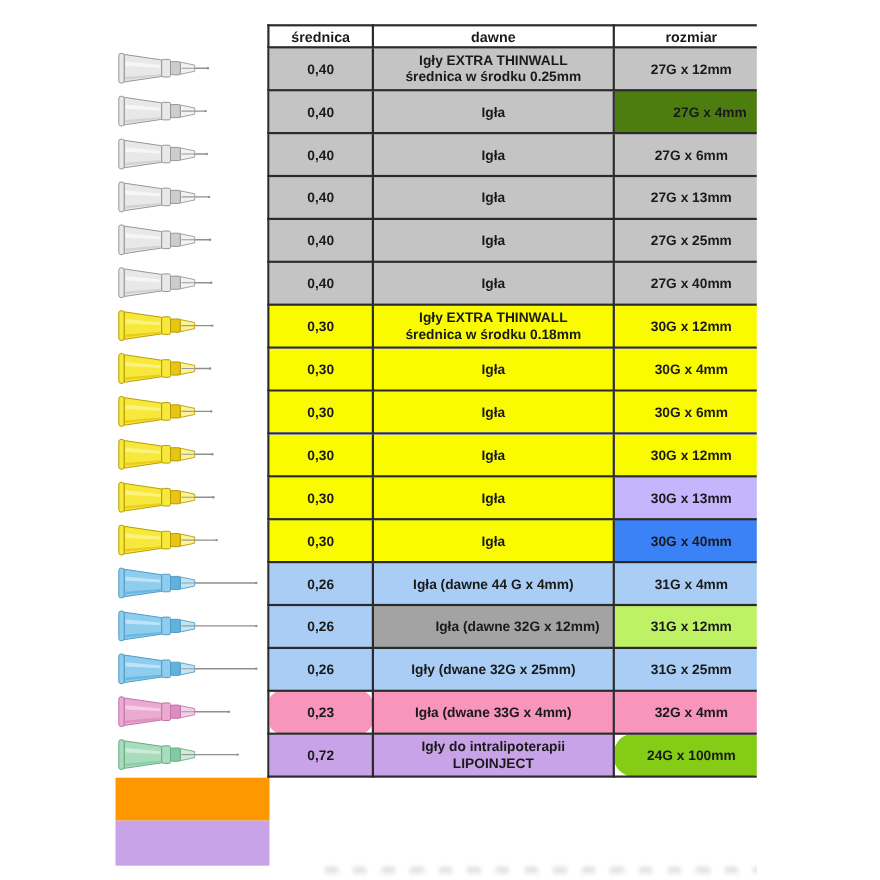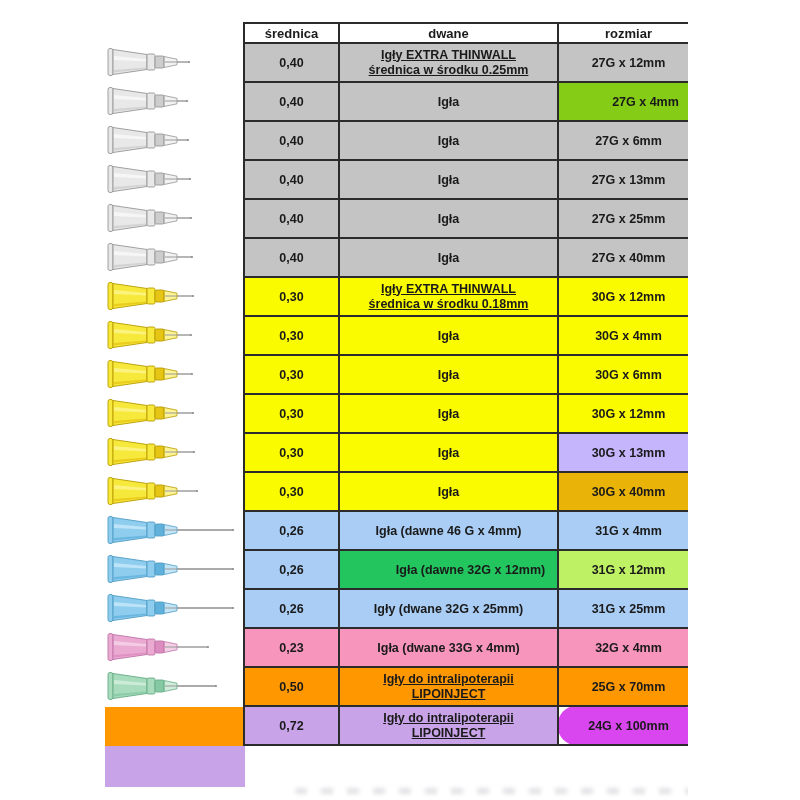--- a/index.html
+++ b/index.html
@@ -20,21 +20,21 @@
     border:2px solid #1f1f1f;
   }
   table.size-table th, table.size-table td {
     border:2px solid #2b2b2b;
     text-align:center; vertical-align:middle;
     font-weight:bold; color:#1a1a1a; padding:0;
     overflow:hidden;
   }
   table.size-table th { height:18px; font-size:13px; background:#ffffff; }
   table.size-table td { height:37px; font-size:12.5px; }
-  td.name-cell .line { line-height:15px;text-decoration:underline; }
+  td.name-cell .line { line-height:15px; }
 
   
   .smudge {
     position:absolute; left:295px; top:788px; width:425px; height:6px;
     background:repeating-linear-gradient(90deg, rgba(140,140,155,.55) 0 12px, transparent 12px 26px);
     filter:blur(2px); opacity:.45; border-radius:3px;
   }
 </style>
 </head>
 <body>
@@ -287,37 +287,37 @@
 
   <table class="size-table">
     <colgroup>
         <col style="width:95px">
         <col style="width:219px">
         <col style="width:141px">
       </colgroup>
     <thead>
       <tr>
         <th>średnica</th>
-        <th>dwane</th>
+        <th>dawne</th>
         <th>rozmiar</th>
       </tr>
     </thead>
     <tbody id="tbody">
         <tr>
           <td style="background: rgb(196, 196, 196);">0,40</td>
           <td class="name-cell" style="background: rgb(196, 196, 196);">
             <div class="line">Igły EXTRA THINWALL</div>
             <div class="line">średnica w środku 0.25mm</div>
           </td>
           <td style="background: rgb(196, 196, 196);">27G x 12mm</td>
         </tr>
         <tr>
           <td style="background: rgb(196, 196, 196);">0,40</td>
           <td class="name-cell" style="background: rgb(196, 196, 196);">Igła</td>
-          <td style="background: #84cc16; padding-left: 34px;">27G x 4mm</td>
+          <td style="background: #4d7c0f; padding-left: 34px;">27G x 4mm</td>
         </tr>
         <tr>
           <td style="background: rgb(196, 196, 196);">0,40</td>
           <td class="name-cell" style="background: rgb(196, 196, 196);">Igła</td>
           <td style="background: rgb(196, 196, 196);">27G x 6mm</td>
         </tr>
         <tr>
           <td style="background: rgb(196, 196, 196);">0,40</td>
           <td class="name-cell" style="background: rgb(196, 196, 196);">Igła</td>
           <td style="background: rgb(196, 196, 196);">27G x 13mm</td>
@@ -356,56 +356,48 @@
           <td style="background: rgb(251, 251, 0);">30G x 12mm</td>
         </tr>
         <tr>
           <td style="background: rgb(251, 251, 0);">0,30</td>
           <td class="name-cell" style="background: rgb(251, 251, 0);">Igła</td>
           <td style="background: #c4b5fd;">30G x 13mm</td>
         </tr>
         <tr>
           <td style="background: rgb(251, 251, 0);">0,30</td>
           <td class="name-cell" style="background: rgb(251, 251, 0);">Igła</td>
-          <td style="background: #eab308;">30G x 40mm</td>
+          <td style="background: #3b82f6;">30G x 40mm</td>
         </tr>
         <tr>
           <td style="background: rgb(169, 205, 244);">0,26</td>
-          <td class="name-cell" style="background: rgb(169, 205, 244);">Igła (dawne 46 G x 4mm)</td>
+          <td class="name-cell" style="background: rgb(169, 205, 244);">Igła (dawne 44 G x 4mm)</td>
           <td style="background: rgb(169, 205, 244);">31G x 4mm</td>
         </tr>
         <tr>
           <td style="background: rgb(169, 205, 244);">0,26</td>
-          <td class="name-cell" style="background: #22c55e; padding-left: 44px;">Igła (dawne 32G x 12mm)</td>
+          <td class="name-cell" style="background: #a3a3a3; padding-left: 44px;">Igła (dawne 32G x 12mm)</td>
           <td style="background: #bef264;">31G x 12mm</td>
         </tr>
         <tr>
           <td style="background: rgb(169, 205, 244);">0,26</td>
           <td class="name-cell" style="background: rgb(169, 205, 244);">Igły (dwane 32G x 25mm)</td>
           <td style="background: rgb(169, 205, 244);">31G x 25mm</td>
         </tr>
         <tr>
-          <td style="background: rgb(247, 149, 189);">0,23</td>
+          <td style="background: rgb(247, 149, 189); border-radius: 12px;">0,23</td>
           <td class="name-cell" style="background: rgb(247, 149, 189);">Igła (dwane 33G x 4mm)</td>
           <td style="background: rgb(247, 149, 189);">32G x 4mm</td>
-        </tr>
-        <tr>
-          <td style="background: rgb(255, 152, 0);">0,50</td>
-          <td class="name-cell" style="background: rgb(255, 152, 0);">
-            <div class="line">Igły do intralipoterapii</div>
-            <div class="line">LIPOINJECT</div>
-          </td>
-          <td style="background: rgb(255, 152, 0);">25G x 70mm</td>
         </tr>
         <tr>
           <td style="background: rgb(201, 163, 232);">0,72</td>
           <td class="name-cell" style="background: rgb(201, 163, 232);">
             <div class="line">Igły do intralipoterapii</div>
             <div class="line">LIPOINJECT</div>
           </td>
-          <td style="background: #d946ef; border-radius: 18px;">24G x 100mm</td>
+          <td style="background: #84cc16; border-radius: 18px;">24G x 100mm</td>
         </tr>
       </tbody>
   </table>
 
   <div class="smudge"></div>
 
 </div>
 
 </body></html>

